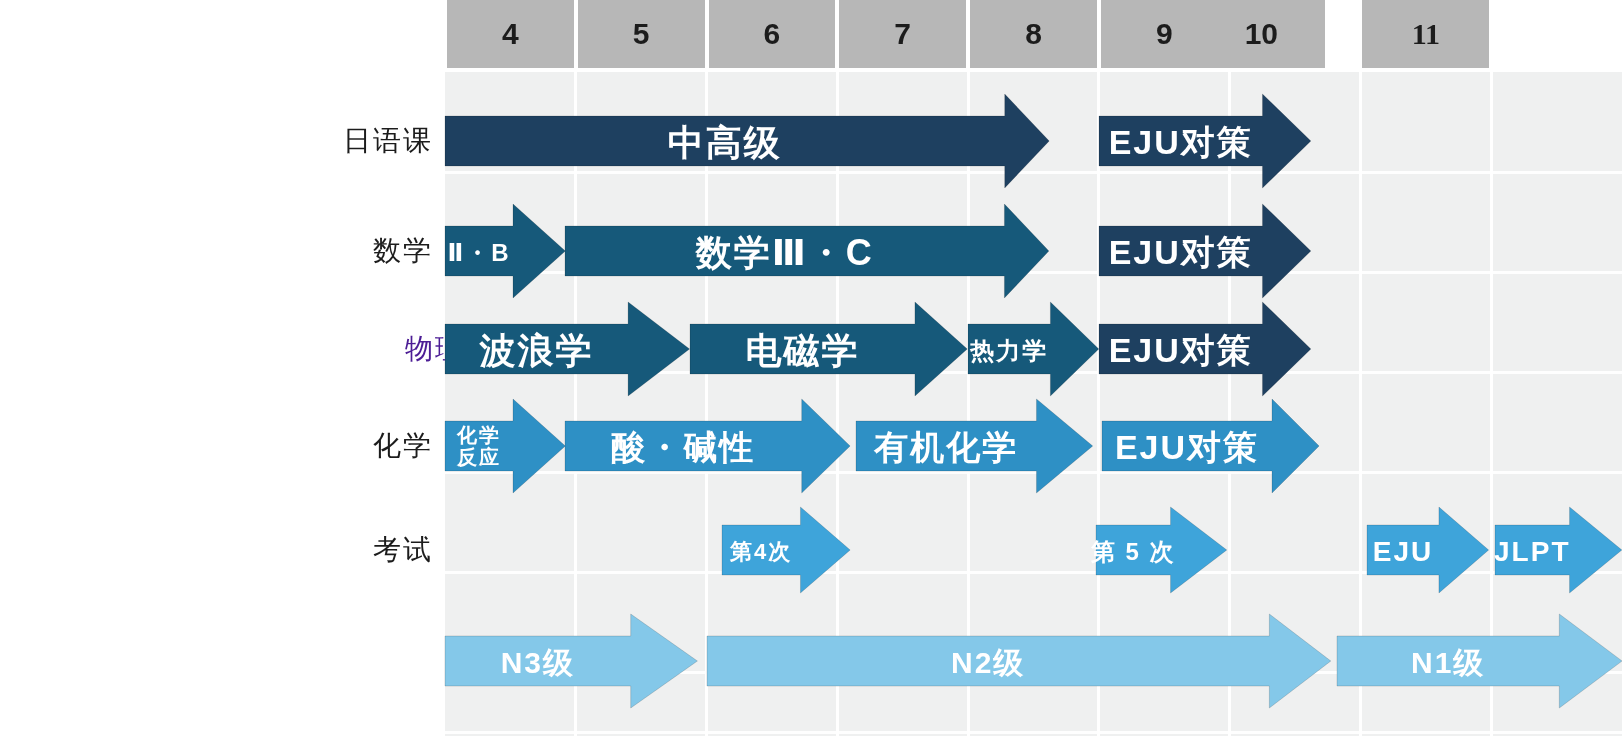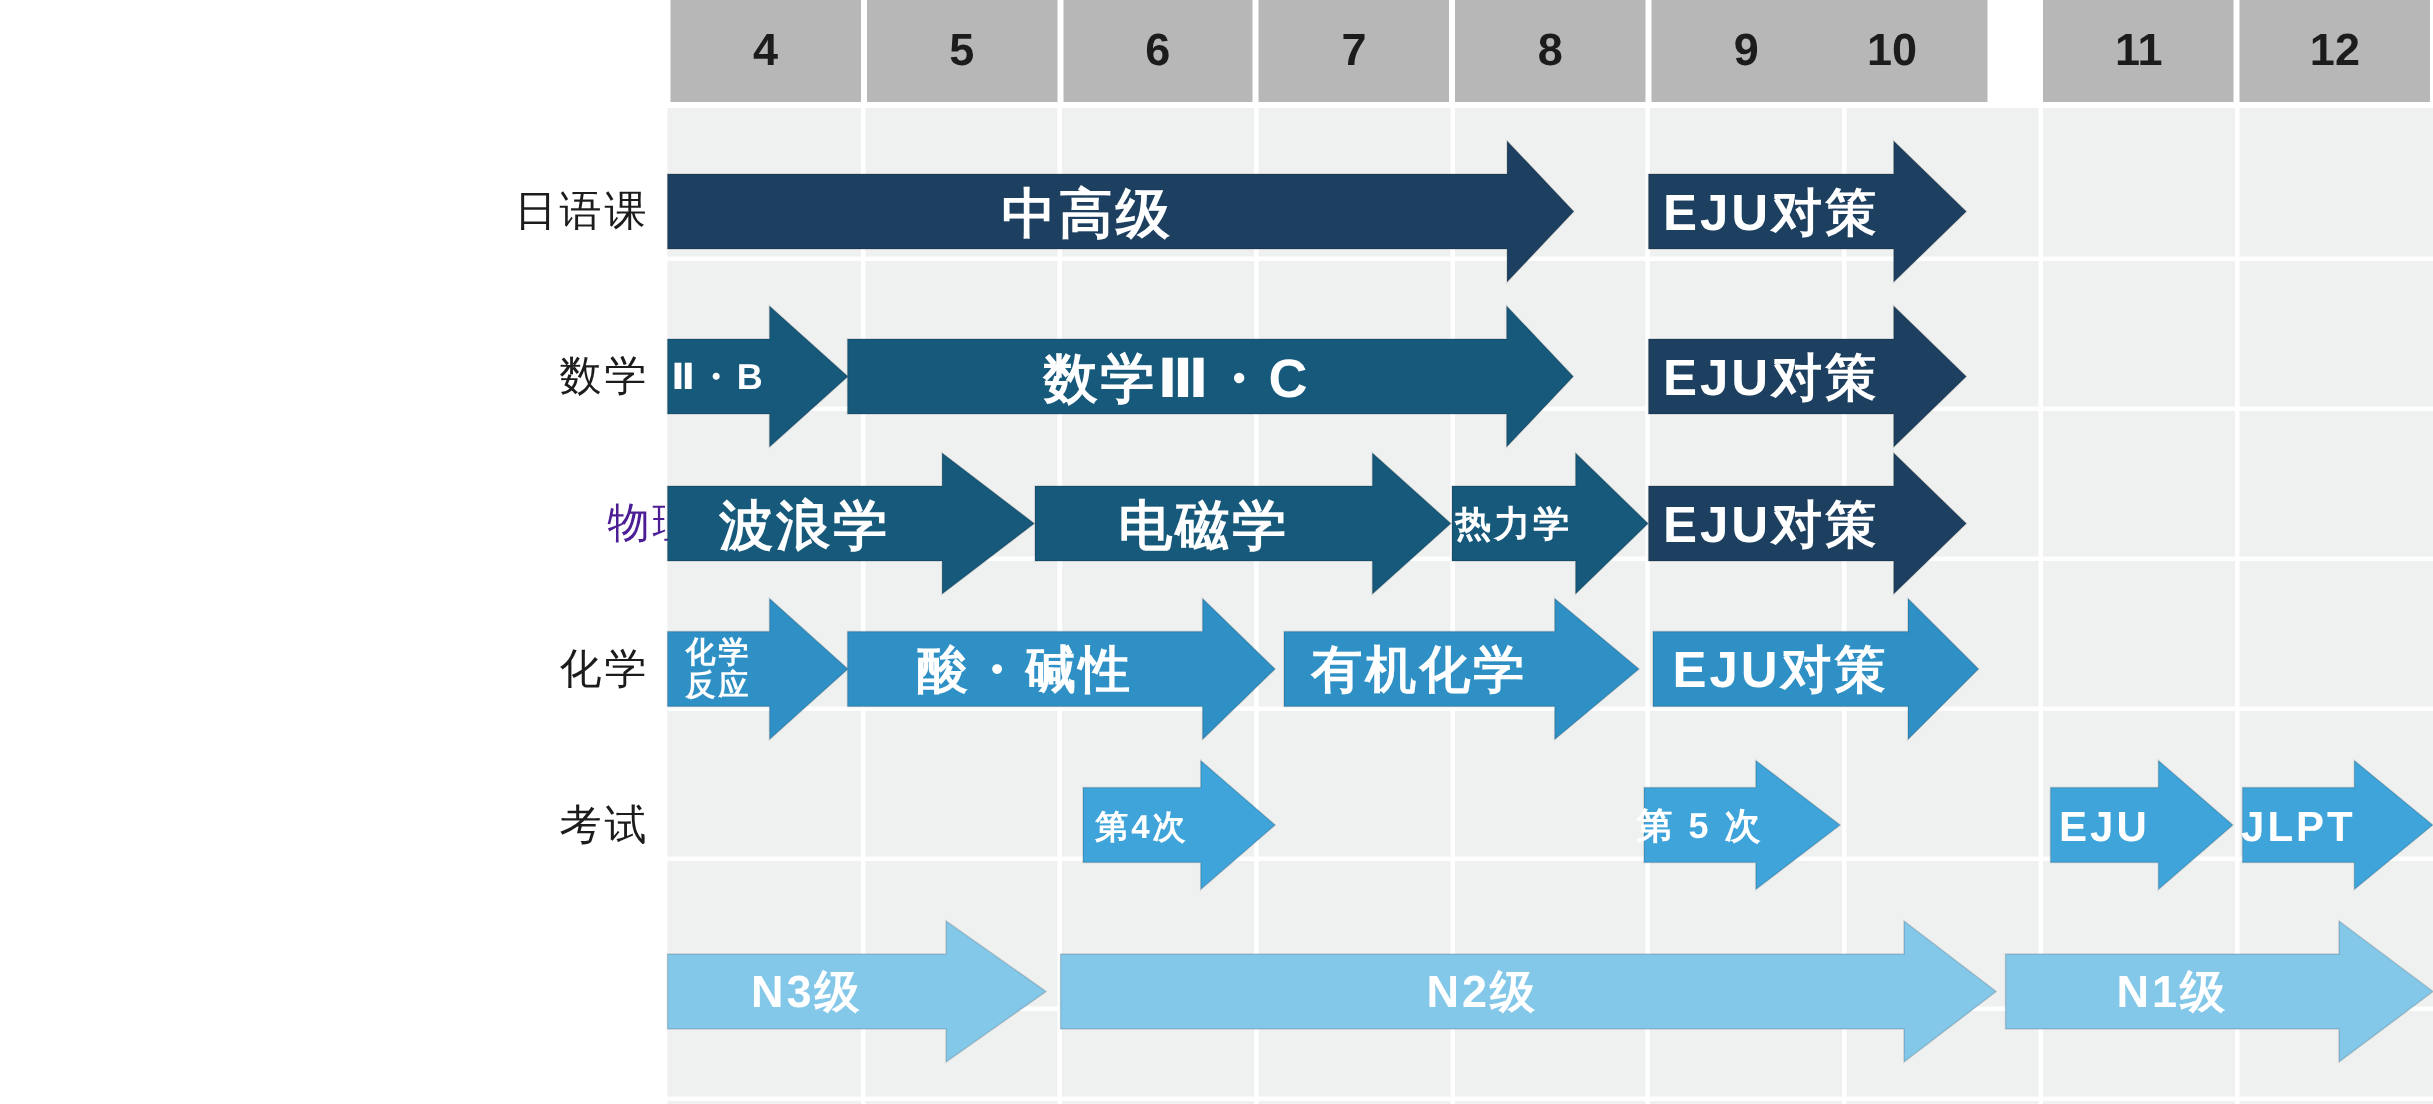--- a/index.html
+++ b/index.html
@@ -34,22 +34,21 @@
     <div class="hline" style="left: 445px; top: 571px; width: 1177px; height: 3px; background: rgba(255, 255, 255, 0.9);"></div>
     <div class="hline" style="left: 445px; top: 671px; width: 1177px; height: 3px; background: rgba(255, 255, 255, 0.9);"></div>
     <div class="hline" style="left: 445px; top: 731px; width: 1177px; height: 3px; background: rgba(255, 255, 255, 0.9);"></div>
     <div class="month-cell" style="left: 447px; top: 0px; width: 126.778px; height: 68px; background: rgb(183, 183, 183); color: rgb(28, 28, 28);">4</div>
     <div class="month-cell" style="left: 577.778px; top: 0px; width: 126.778px; height: 68px; background: rgb(183, 183, 183); color: rgb(28, 28, 28);">5</div>
     <div class="month-cell" style="left: 708.556px; top: 0px; width: 126.778px; height: 68px; background: rgb(183, 183, 183); color: rgb(28, 28, 28);">6</div>
     <div class="month-cell" style="left: 839.333px; top: 0px; width: 126.778px; height: 68px; background: rgb(183, 183, 183); color: rgb(28, 28, 28);">7</div>
     <div class="month-cell" style="left: 970.111px; top: 0px; width: 126.778px; height: 68px; background: rgb(183, 183, 183); color: rgb(28, 28, 28);">8</div>
     <div class="month-cell" style="left: 1100.89px; top: 0px; width: 126.778px; height: 68px; background: rgb(183, 183, 183); color: rgb(28, 28, 28);">9</div>
     <div class="month-cell" style="left: 1198px; top: 0px; width: 126.778px; height: 68px; background: rgb(183, 183, 183); color: rgb(28, 28, 28);">10</div>
-    <div class="month-cell" style="left: 1362.44px; top: 0px; width: 126.778px; height: 68px; background: rgb(183, 183, 183); color: rgb(28, 28, 28);">11</div>
-    <div class="month-cell" style="left: 1493.22px; top: 0px; width: 126.778px; height: 68px; background: rgb(183, 183, 183); color: rgb(28, 28, 28);">12</div>
+    <div class="month-cell" style="left: 1362.44px; top: 0px; width: 126.778px; height: 68px; background: rgb(183, 183, 183); color: rgb(28, 28, 28); font-family: Liberation Serif, serif;">11</div>
     <div class="row-label" style="left: 0px; top: 229px; width: 433px; height: 44px; line-height: 44px; color: rgb(28, 28, 28);">数学</div>
     <div class="row-label" style="left: 0px; top: 119px; width: 433px; height: 44px; line-height: 44px; color: rgb(28, 28, 28);">日语课</div>
     <div class="row-label" style="left: 0px; top: 327px; width: 433px; height: 44px; line-height: 44px; color: #4c1d95; padding-left: 32px;">物理</div>
     <div class="row-label" style="left: 0px; top: 424px; width: 433px; height: 44px; line-height: 44px; color: rgb(28, 28, 28);">化学</div>
     <div class="row-label" style="left: 0px; top: 528px; width: 433px; height: 44px; line-height: 44px; color: rgb(28, 28, 28);">考试</div>
     <svg class="arrow-svg" width="604.1933333333332" height="94" style="left: 445px; top: 94px; position: absolute;">
       <polygon points="0,22 559.7288888888888,22 559.7288888888888,0 604.1933333333332,47 559.7288888888888,94 559.7288888888888,72 0,72" fill="#1e4060" stroke="rgba(0,0,0,0.15)" stroke-width="1"></polygon>
       <text x="279.8644444444444" text-anchor="middle" fill="#ffffff" font-size="36" letter-spacing="2" y="48" dominant-baseline="central">中高级</text>
     </svg>
     <svg class="arrow-svg" width="211.8599999999999" height="94" style="left: 1098.89px; top: 94px; position: absolute;">

